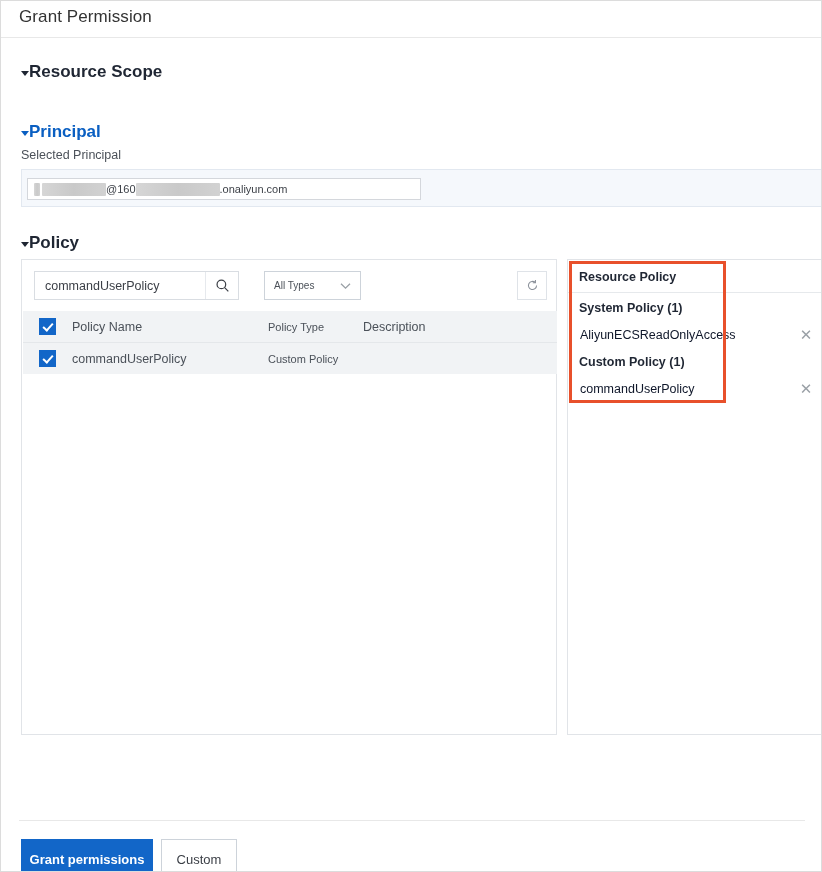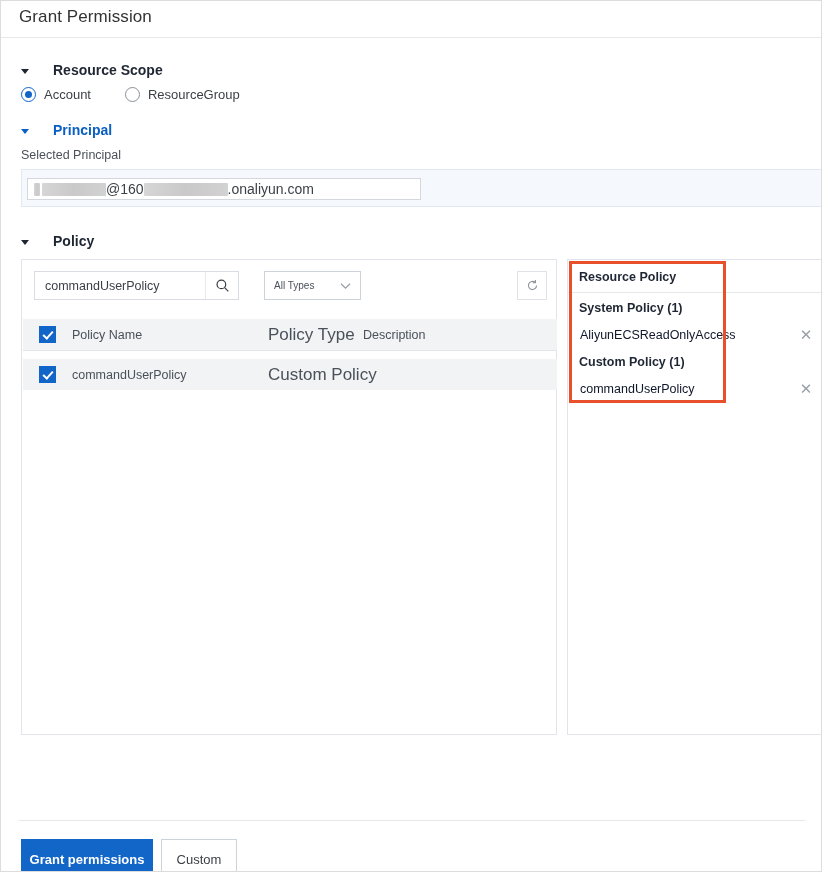--- a/index.html
+++ b/index.html
@@ -36,25 +36,25 @@
     left: 18px;
     top: 6px;
     font-size: 17px;
     color: #333333;
     letter-spacing: .1px;
   }
 
   
   .section-head {
     position: absolute;
-    font-size: 14px;
+    font-size: 17px;
     font-weight: bold;
     display: flex;
     align-items: center;
-    gap: 24px;
+    gap: 0;
   }
   .section-head.dark { color: #1f2633; }
   .section-head.blue { color: #0a5fc2; }
   .caret {
     display: inline-block;
     width: 0; height: 0;
     border-left: 4.5px solid transparent;
     border-right: 4.5px solid transparent;
     border-top: 5px solid currentColor;
     position: relative;
@@ -123,21 +123,21 @@
     left: 26px;
     top: 177px;
     width: 394px;
     height: 22px;
     background: #ffffff;
     border: 1px solid #d4d7dc;
     box-sizing: border-box;
     display: flex;
     align-items: center;
     overflow: hidden;
-    font-size: 14px;
+    font-size: 11px;
     color: #3b3f46;
     white-space: nowrap;
   }
   .redact {
     display: inline-block;
     height: 13px;
     background: linear-gradient(90deg,#d6d6d6,#c9c9c9,#d2d2d2);
     filter: blur(0.6px);
     vertical-align: middle;
     border-radius: 1px;
@@ -225,21 +225,20 @@
     left: 1px;
     top: 51px;
     width: 534px;
   }
   .tbl-row {
     height: 31px;
     background: #f1f3f5;
     display: flex;
     align-items: center;
     position: relative;
-    margin-top: 8px;
   }
   .tbl-row.header { border-bottom: 1px solid #e4e7ea; }
   .cb {
     width: 17px; height: 17px;
     box-sizing: border-box;
     margin-left: 16px;
     flex: 0 0 auto;
     background: #1266c8;
     border: 1px solid #1266c8;
     position: relative;
@@ -256,21 +255,21 @@
   }
   .c-name {
     position: absolute;
     left: 49px;
     font-size: 12.5px;
     color: #4b5159;
   }
   .c-type {
     position: absolute;
     left: 245px;
-    font-size: 17px;
+    font-size: 11px;
     color: #4b5159;
     text-align: right;
   }
   .c-desc {
     position: absolute;
     left: 340px;
     font-size: 12.5px;
     color: #4b5159;
   }
 
@@ -367,30 +366,20 @@
 <div id="app">
 
   <div class="dialog-header"></div>
   <div class="dialog-title">Grant Permission</div>
 
   <div class="section-head dark" style="left:20px; top:61px;">
     <span class="caret"></span>
     <span>Resource Scope</span>
   </div>
 
-  <div class="radio-row">
-    <label class="radio-opt">
-      <span class="radio-dot checked"></span>
-      <span class="radio-label">Account</span>
-    </label>
-    <label class="radio-opt">
-      <span class="radio-dot"></span>
-      <span class="radio-label">ResourceGroup</span>
-    </label>
-  </div>
 
   <div class="section-head blue" style="left:20px; top:121px;text-align:right;">
     <span class="caret"></span>
     <span>Principal</span>
   </div>
   <div class="sub-label">Selected Principal</div>
 
   <div class="principal-band"></div>
   <div class="principal-input">
     <span class="redact pi-seg" style="width:6px; margin-left:6px;"></span>

